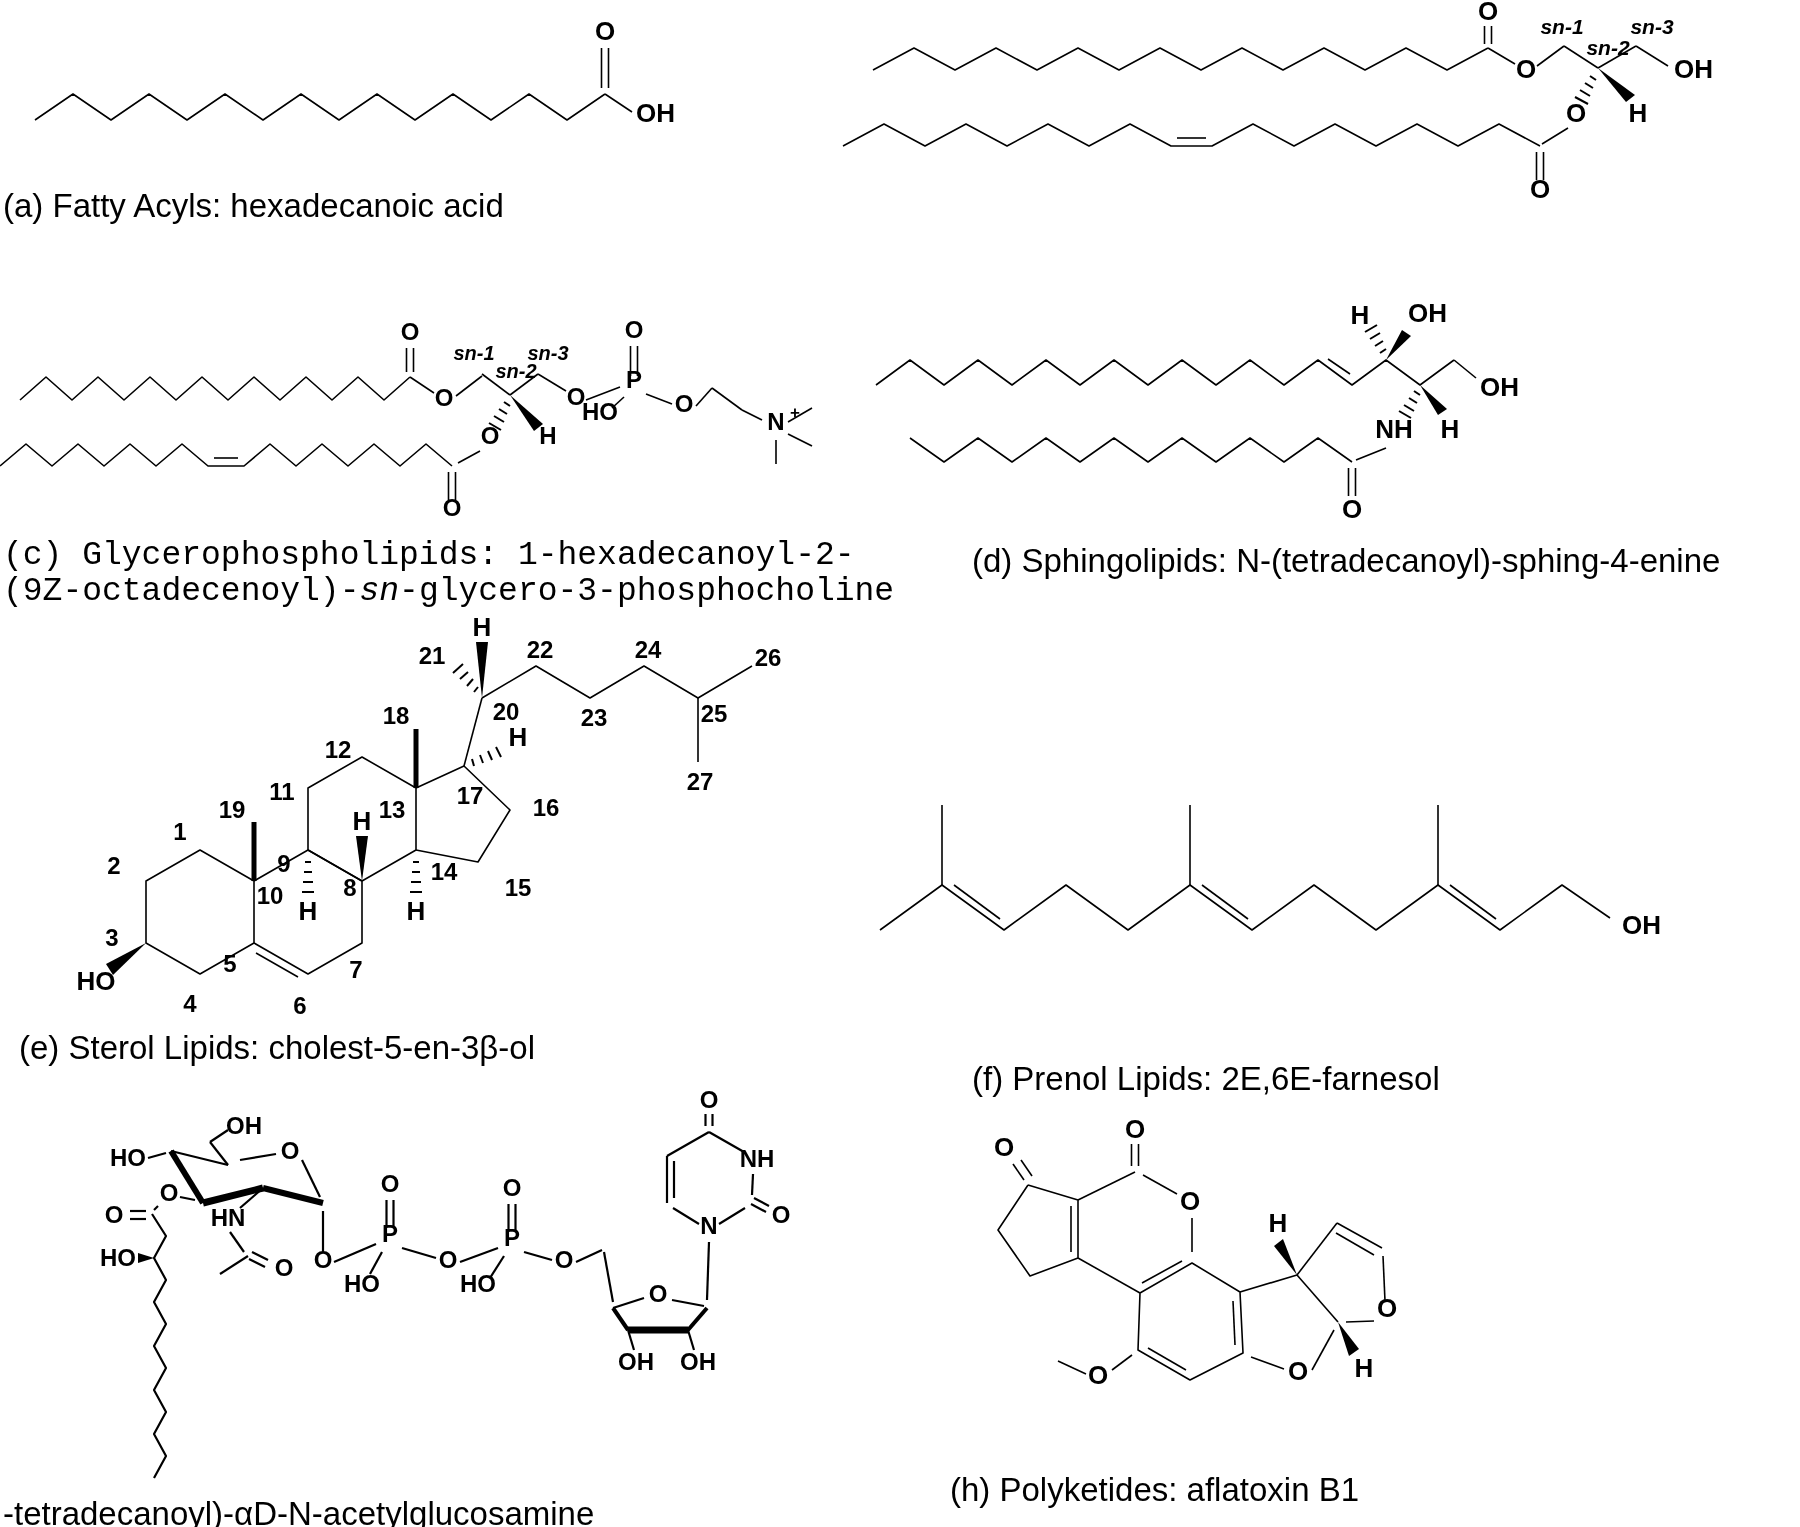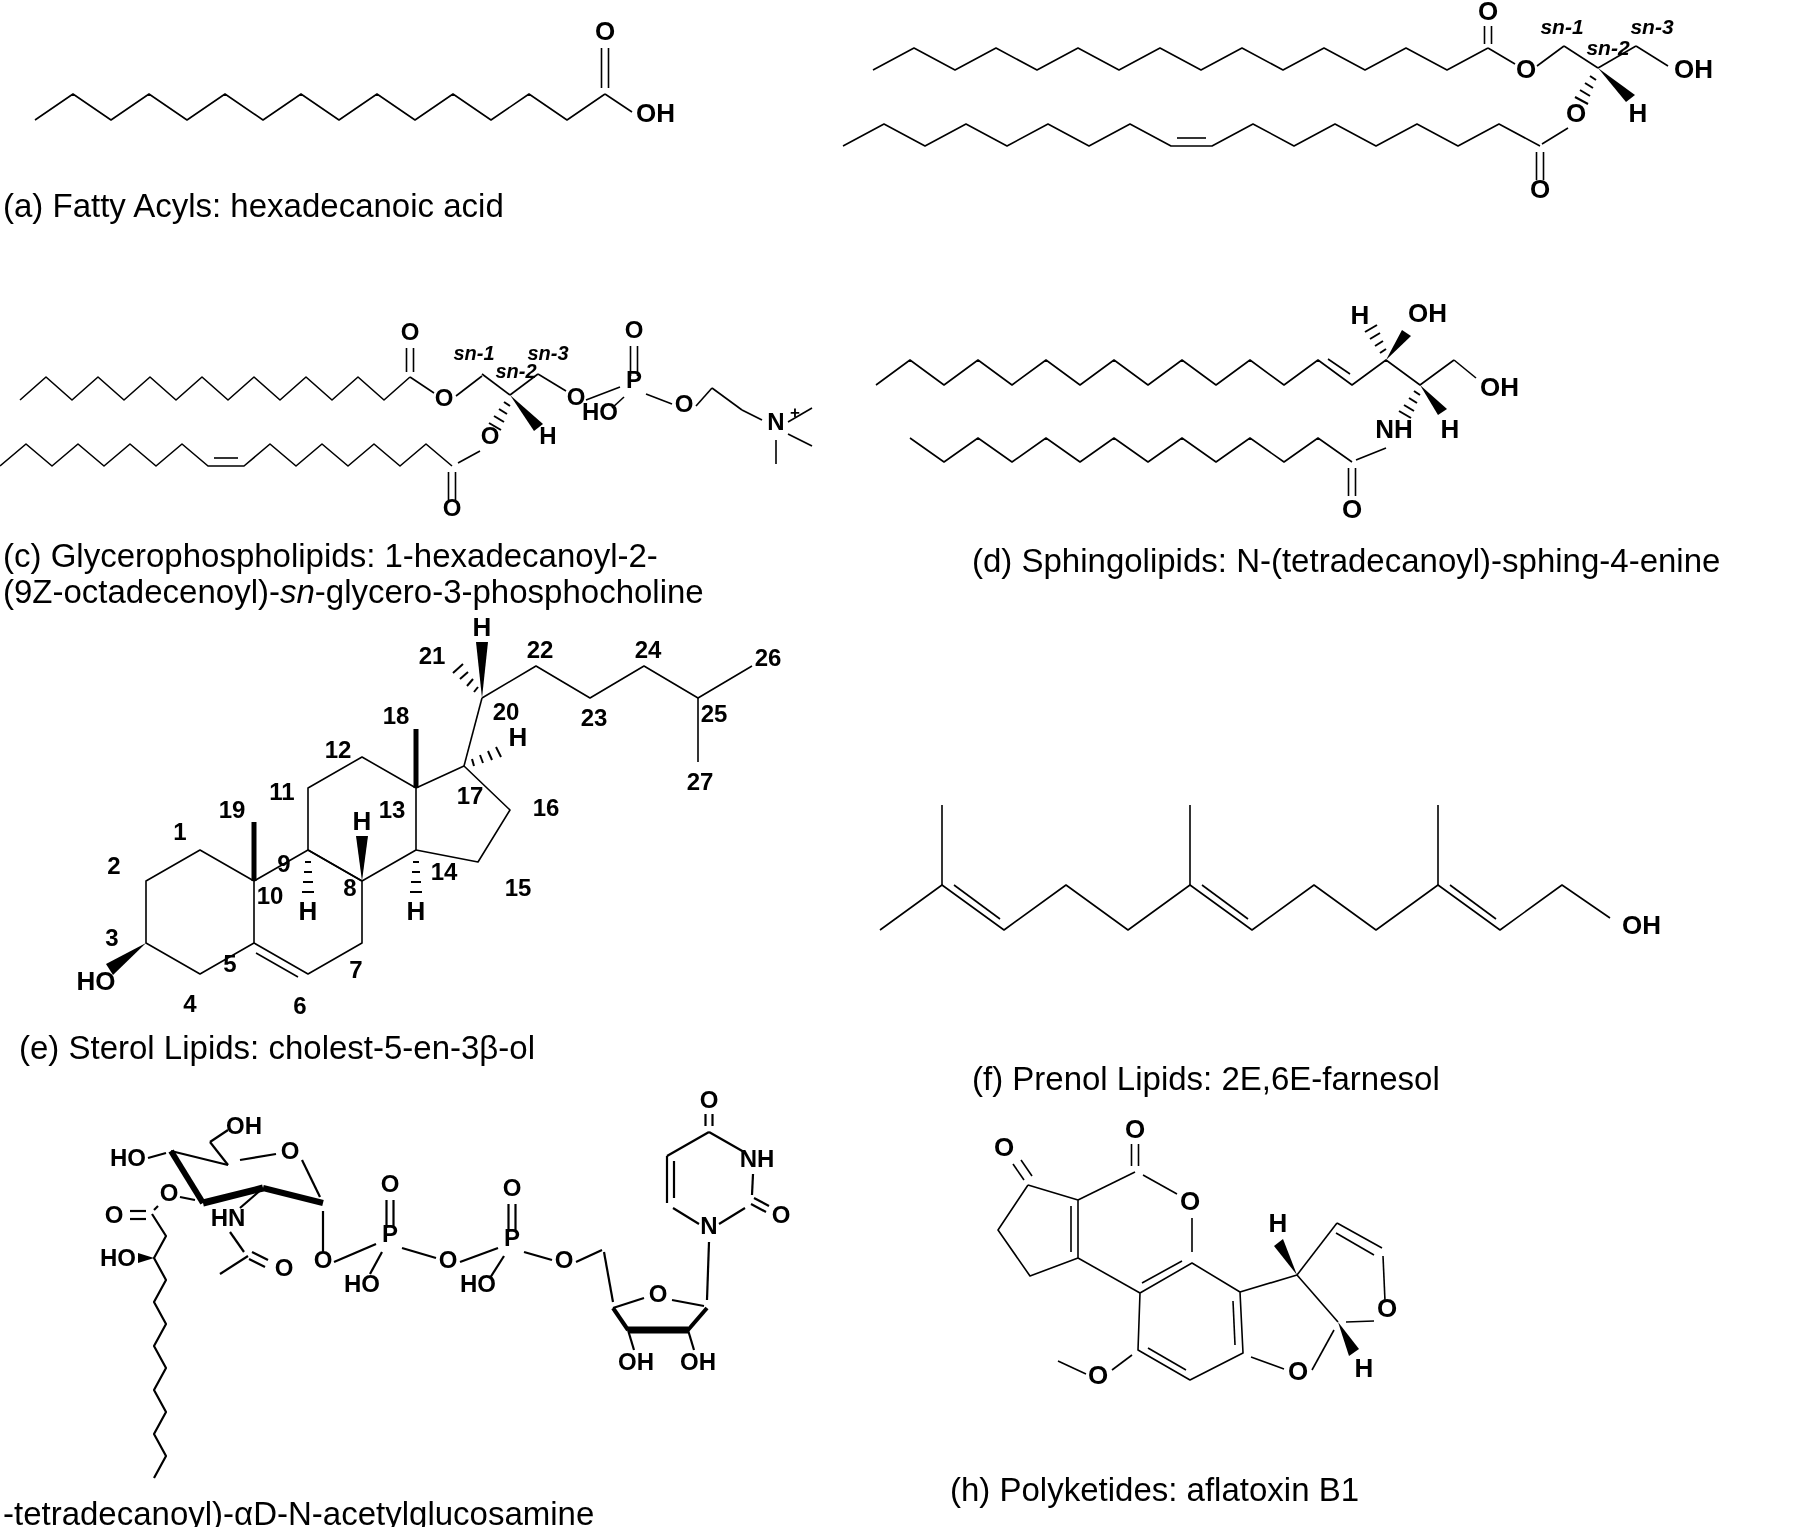--- a/index.html
+++ b/index.html
@@ -135,21 +135,21 @@
       <text class="atom24" x="634" y="138" text-anchor="middle">P</text>
       <text class="atom24" x="634" y="88" text-anchor="middle">O</text>
       <text class="atom24" x="600" y="170" text-anchor="middle">HO</text>
       <text class="atom24" x="684" y="162" text-anchor="middle">O</text>
       <text class="atom24" x="776" y="180" text-anchor="middle">N</text>
       <text class="chg" x="790" y="168">+</text>
       <text class="atom24" x="490" y="194" text-anchor="middle">O</text>
       <text class="atom24" x="548" y="194" text-anchor="middle">H</text>
       <text class="atom24" x="452" y="266" text-anchor="middle">O</text>
     </svg>
-    <figcaption class="caption" style="left:3px;top:288px;"><span>(c) Glycerophospholipids: 1-hexadecanoyl-2-</span><br><span>(9Z-octadecenoyl)-</span><span class="it">sn</span><span>-glycero-3-phosphocholine</span></figcaption>
+    <figcaption class="caption" style="left:3px;top:288px;font-family:Liberation Mono, monospace;"><span>(c) Glycerophospholipids: 1-hexadecanoyl-2-</span><br><span>(9Z-octadecenoyl)-</span><span class="it">sn</span><span>-glycero-3-phosphocholine</span></figcaption>
   </figure>
 
   <figure class="panel" style="left:840px;top:250px;width:960px;height:350px;">
     <svg width="960" height="350" viewBox="0 0 960 350">
       <g>
         <polyline class="bond" points="36,135 70,110 104,135 138,110 172,135 206,110 240,135 274,110 308,135 342,110 376,135 410,110 444,135 478,110 512,135 546,110 580,135 614,110"></polyline>
         <line class="bond" x1="510" y1="124" x2="488" y2="109"></line>
         <line class="bond" x1="614" y1="110" x2="636" y2="128"></line>
         <g class="hash">
           <line x1="540" y1="103" x2="546" y2="99"></line>

